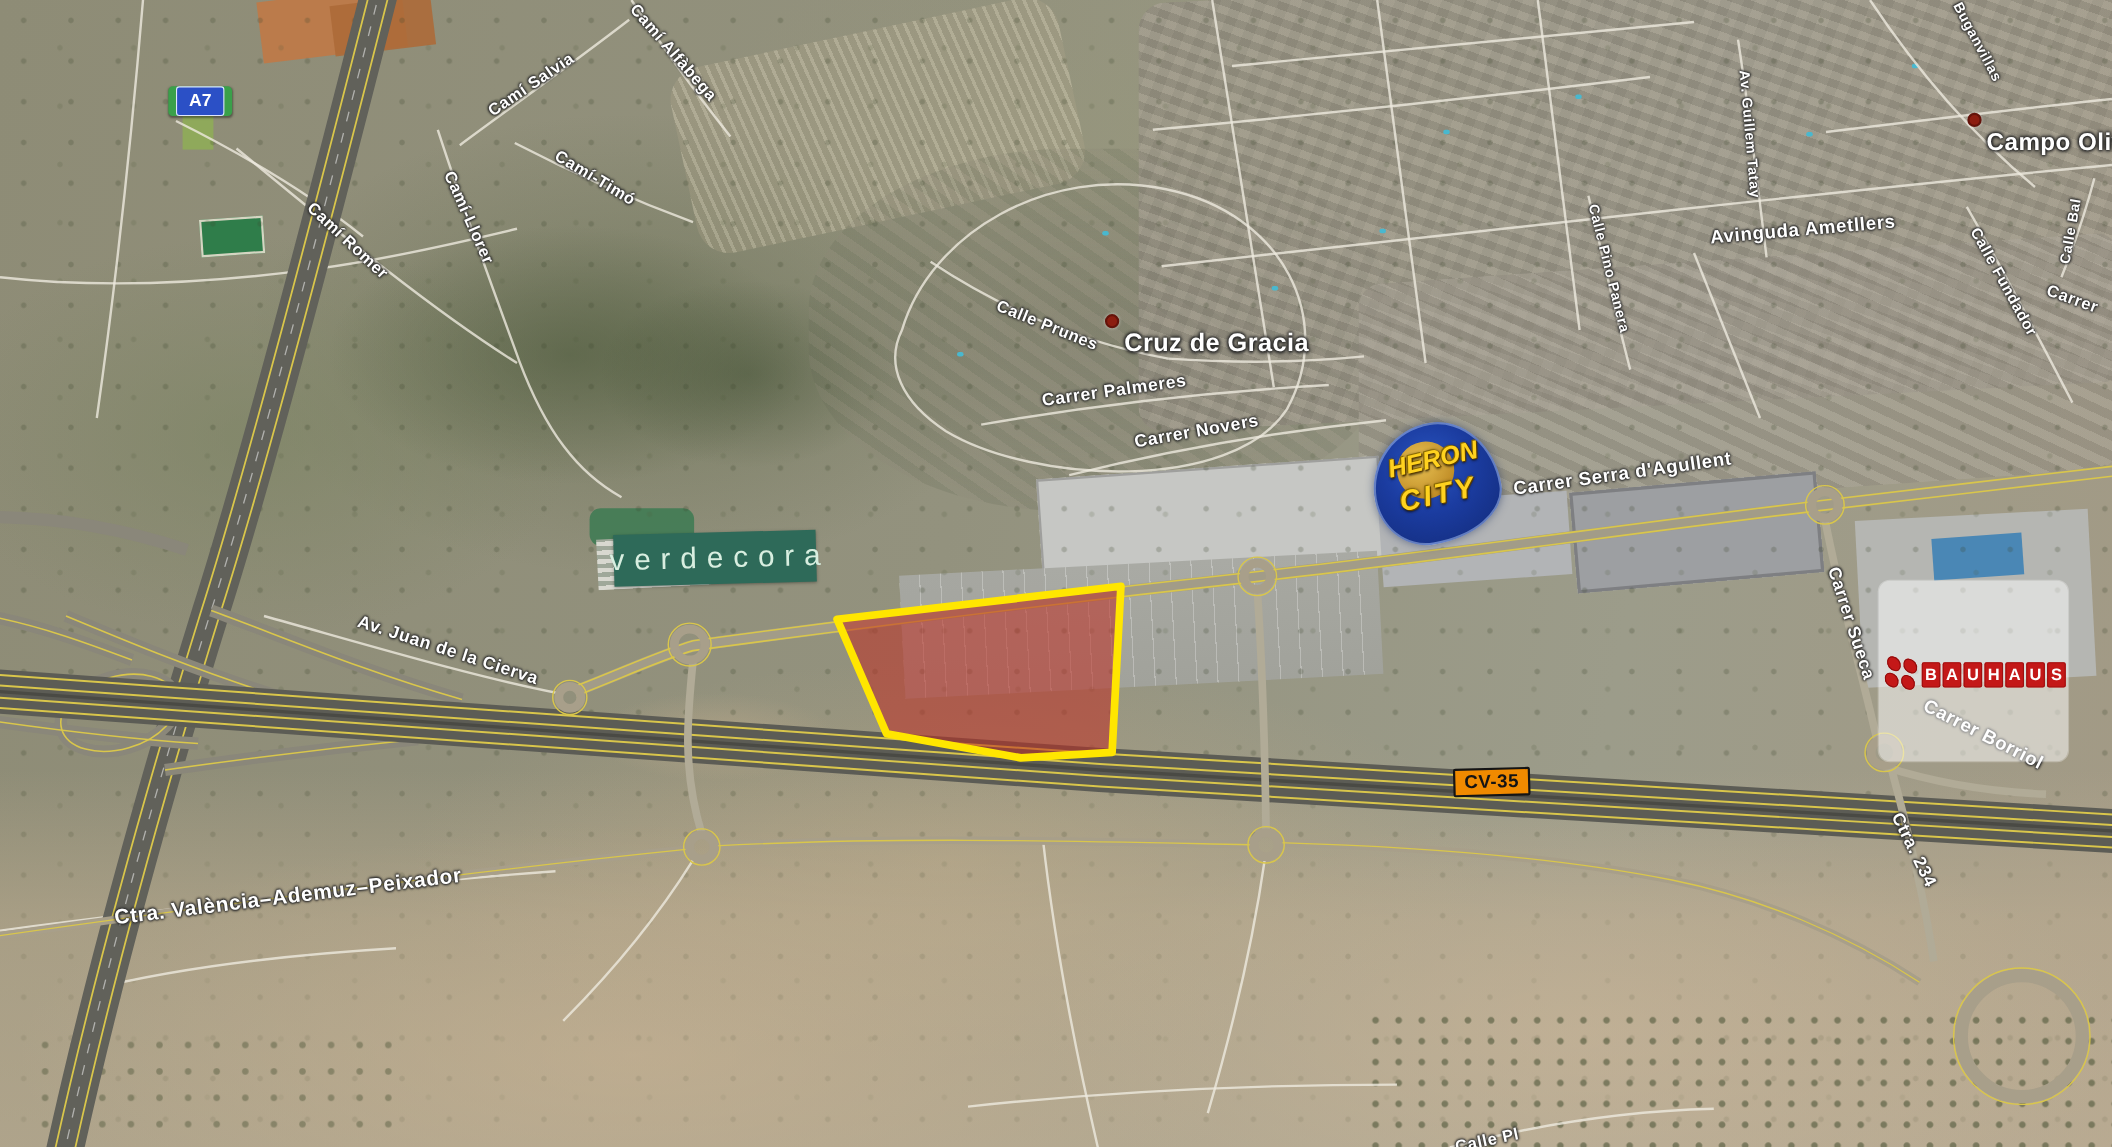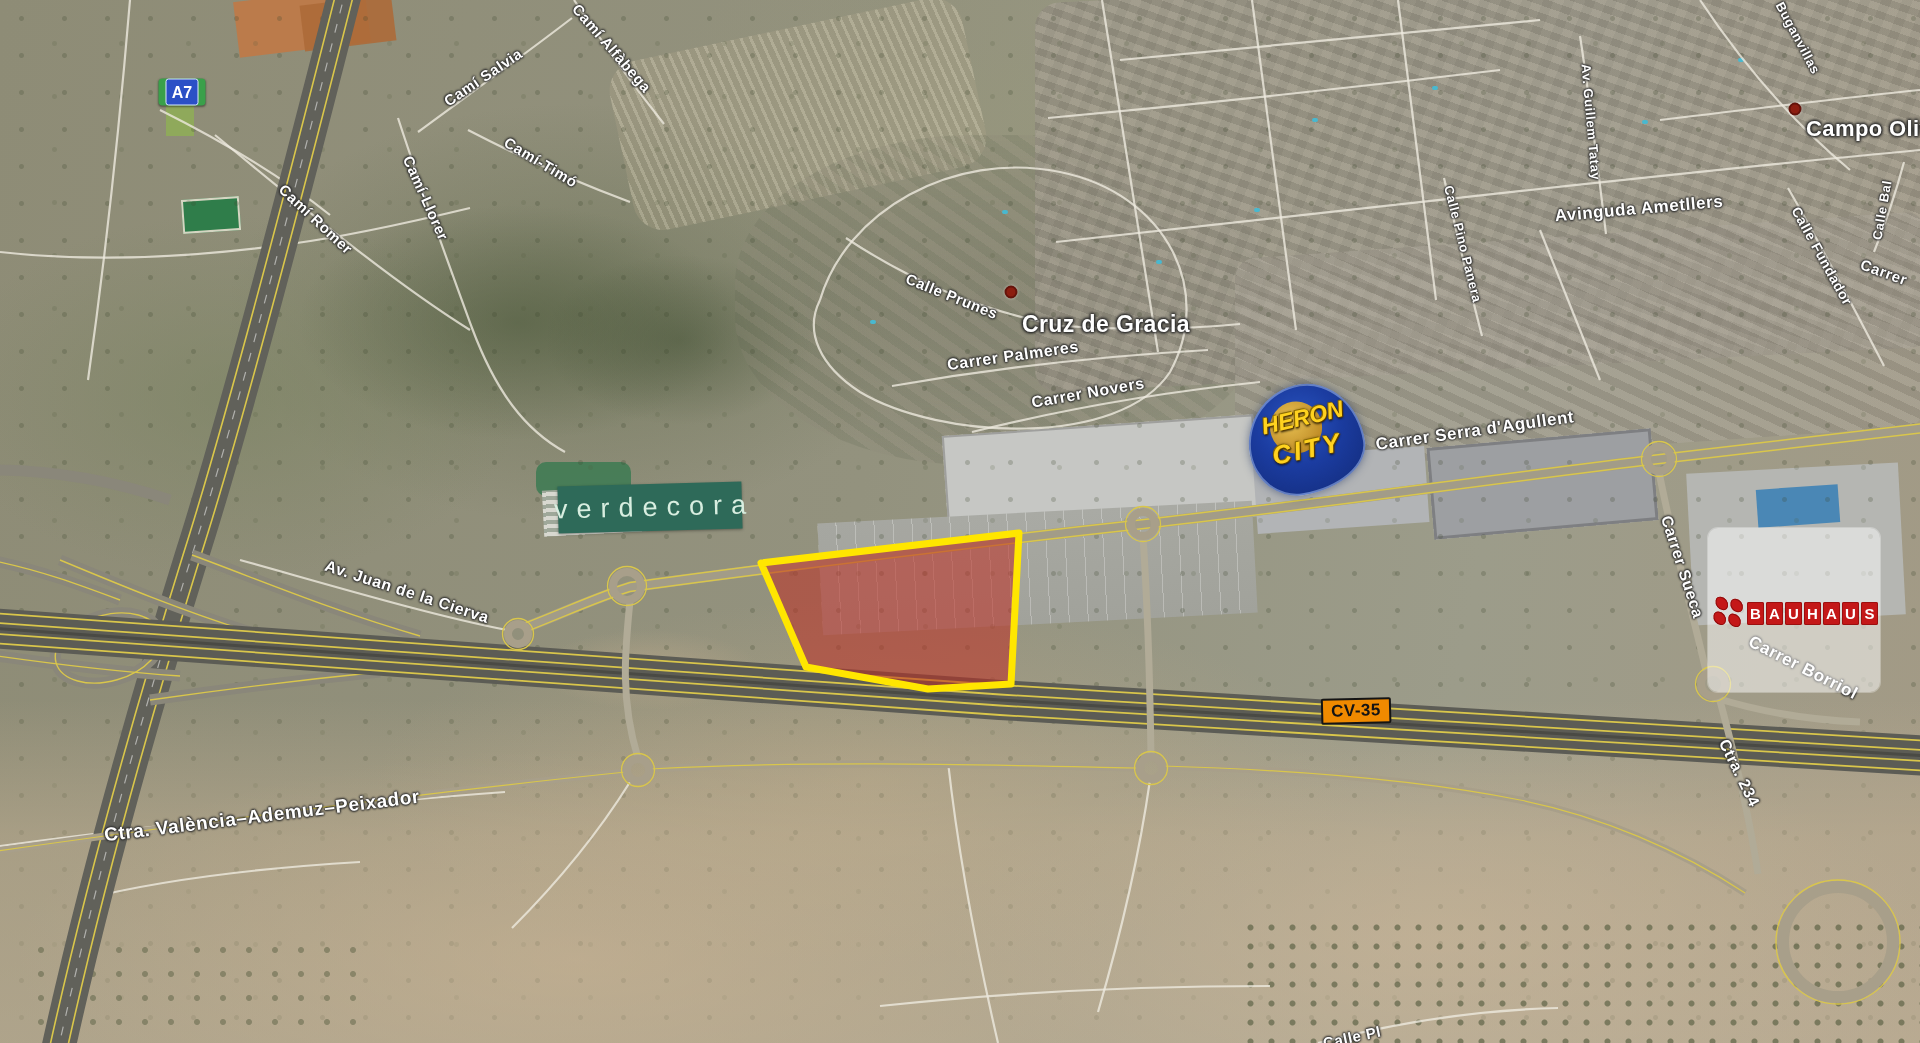--- a/index.html
+++ b/index.html
@@ -64,21 +64,21 @@
   
   .labels{position:absolute;inset:0;z-index:30;pointer-events:none;}
   .map-label{position:absolute;white-space:nowrap;color:#fff;font-weight:700;letter-spacing:.6px;
      text-shadow:0 1px 2px rgba(45,45,45,.95),0 -1px 2px rgba(45,45,45,.9),1px 0 2px rgba(45,45,45,.9),-1px 0 2px rgba(45,45,45,.9);}
   .place-label{letter-spacing:.4px;font-weight:700;
      text-shadow:0 1px 3px rgba(40,40,40,1),0 -1px 3px rgba(40,40,40,.95),1px 0 3px rgba(40,40,40,.95),-1px 0 3px rgba(40,40,40,.95);}
   .place-dot{position:absolute;width:13px;height:13px;border-radius:50%;background:#8c1d10;border:2px solid #64130a;
      box-shadow:0 0 3px rgba(255,255,255,.55);}
   
   .shield{position:absolute;z-index:32;}
-  .shield-a7{left:182px;top:92px;width:47px;height:27px;transform:translate(-50%,-50%);
+  .shield-a7{left:182px;top:92px;width:58px;height:27px;transform:translate(-50%,-50%);
      background:#3aa04a;border-radius:4px;box-shadow:0 1px 2px rgba(0,0,0,.4);text-align:right;}
   .shield-a7 .inner{position:absolute;left:7px;right:7px;top:0;bottom:0;background:#2b50c6;border:1px solid #dfe6ff;
      border-radius:3px;display:flex;align-items:center;justify-content:center;color:#fff;font-weight:700;font-size:16px;}
   .shield-cv35{left:1356px;top:711px;transform:translate(-50%,-50%) rotate(-1.5deg);background:#f08a00;
      border:2px solid #141414;border-radius:2px;color:#141414;font-weight:700;font-size:17px;padding:1px 8px;letter-spacing:.5px;}
   
   .verdecora{position:absolute;left:558px;top:484px;width:184px;height:47px;z-index:34;transform:rotate(-1.5deg);
      background:#2e6a59;display:flex;align-items:center;justify-content:center;box-shadow:0 1px 3px rgba(0,0,0,.35);}
   .verdecora span{color:#d8eee0;font-size:27px;font-weight:400;letter-spacing:9px;padding-left:9px;}
   .heron{position:absolute;left:1248px;top:384px;width:116px;height:110px;z-index:34;transform:rotate(-9deg);}
@@ -263,21 +263,21 @@
           <circle cx="1838" cy="942" r="62"></circle>
       </g>
     </g>
 
     <polygon stroke-linejoin="round" points="761,563 1019,533 1011,684 928,689 806,667" fill="rgba(190,45,35,0.55)" stroke="#ffe600" stroke-width="7"></polygon>
   </svg>
 
   <div class="labels">
     <div class="place-dot" style="left: 1011px; top: 292px; transform: translate(-50%, -50%);"></div>
       <div class="place-dot" style="left: 1795px; top: 109px; transform: translate(-50%, -50%);"></div>
-    <div class="map-label place-label" style="left: 1022px; top: 324px; font-size: 23px; transform: translate(0px, -50%);">Cruz de Gracia</div>
+    <div class="map-label place-label" style="left: 1022px; top: 312px; font-size: 23px; transform: translate(0px, -50%);">Cruz de Gracia</div>
       <div class="map-label place-label" style="left: 1806px; top: 129px; font-size: 22px; transform: translate(0px, -50%);">Campo Oliv</div>
     <div class="map-label road-label" style="left: 316px; top: 219px; font-size: 15px; transform: translate(-50%, -50%) rotate(43deg);">Camí Romer</div>
       <div class="map-label road-label" style="left: 426px; top: 198px; font-size: 15px; transform: translate(-50%, -50%) rotate(66deg);">Camí-Llorer</div>
       <div class="map-label road-label" style="left: 483px; top: 77px; font-size: 15px; transform: translate(-50%, -50%) rotate(-34deg);">Camí Salvia</div>
       <div class="map-label road-label" style="left: 612px; top: 48px; font-size: 15px; transform: translate(-50%, -50%) rotate(49deg);">Camí Alfàbega</div>
       <div class="map-label road-label" style="left: 541px; top: 162px; font-size: 15px; transform: translate(-50%, -50%) rotate(31deg);">Camí-Timó</div>
       <div class="map-label road-label" style="left: 952px; top: 296px; font-size: 15px; transform: translate(-50%, -50%) rotate(22deg);">Calle Prunes</div>
       <div class="map-label road-label" style="left: 1013px; top: 356px; font-size: 16px; transform: translate(-50%, -50%) rotate(-8deg);">Carrer Palmeres</div>
       <div class="map-label road-label" style="left: 1088px; top: 393px; font-size: 16px; transform: translate(-50%, -50%) rotate(-10deg);">Carrer Novers</div>
       <div class="map-label road-label" style="left: 1475px; top: 431px; font-size: 17px; transform: translate(-50%, -50%) rotate(-8deg);">Carrer Serra d'Agullent</div>

